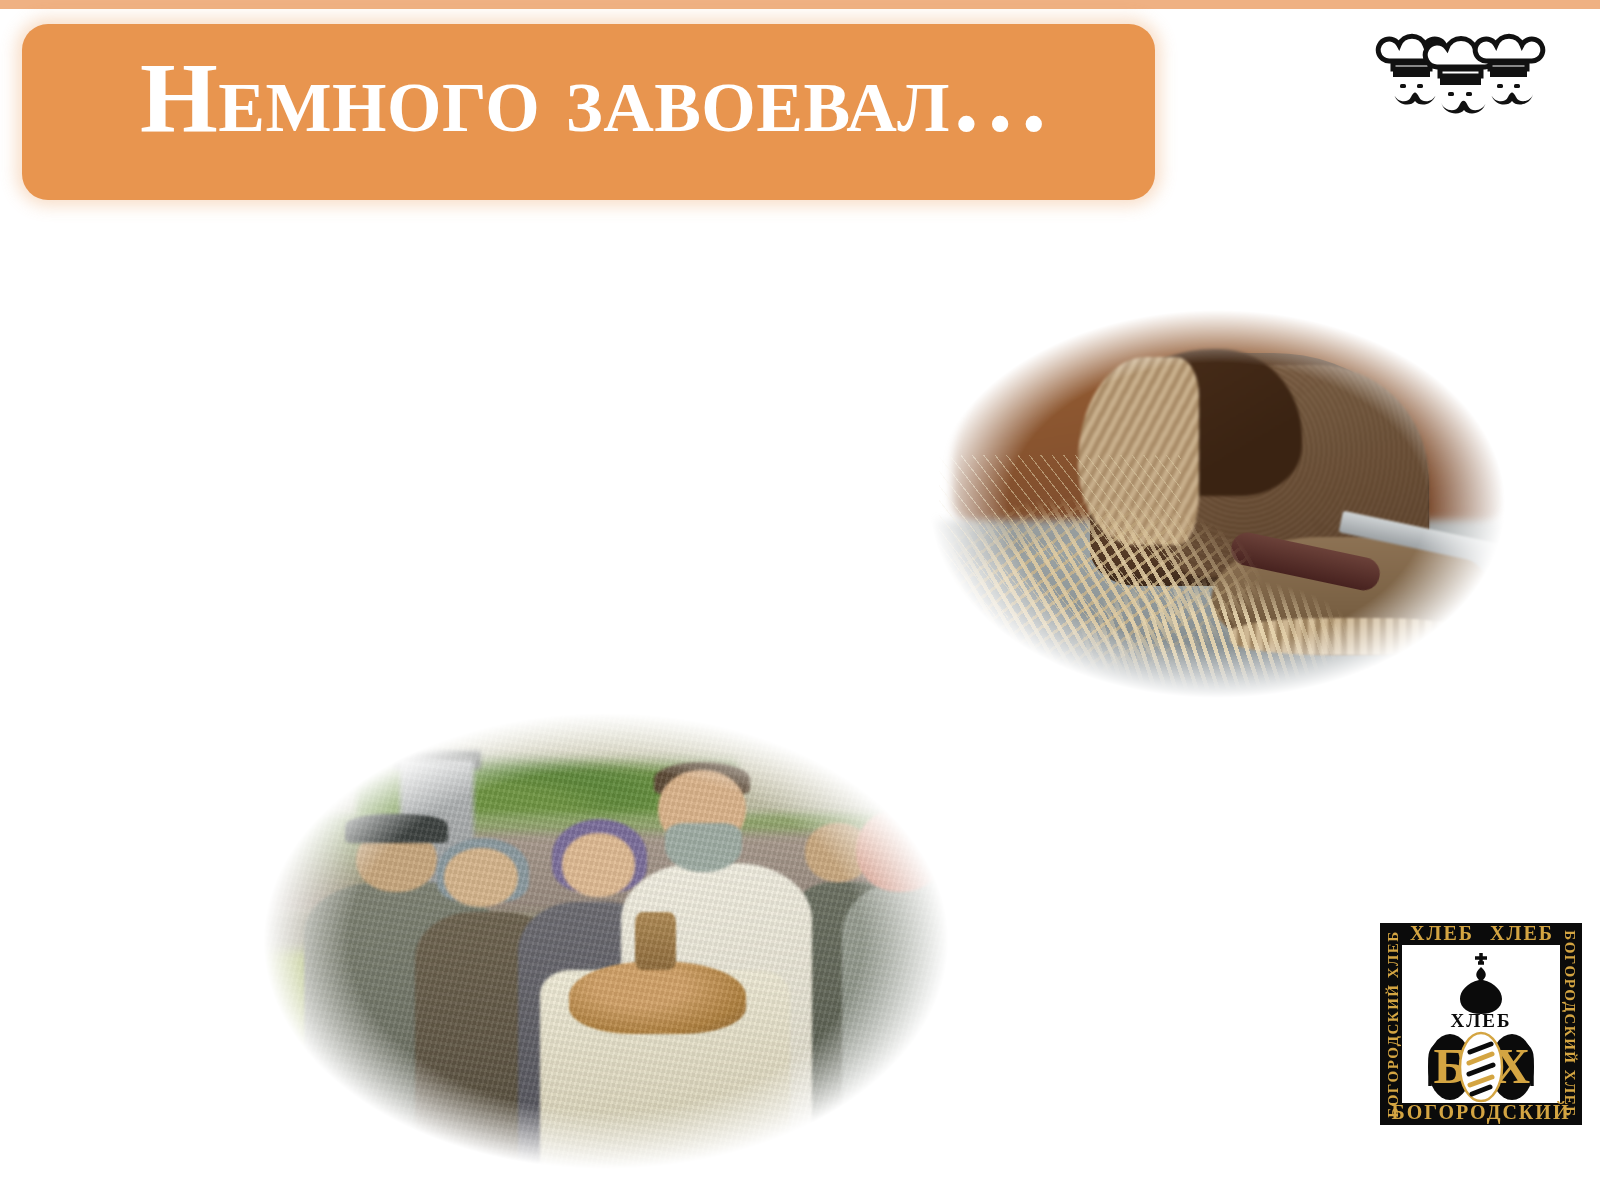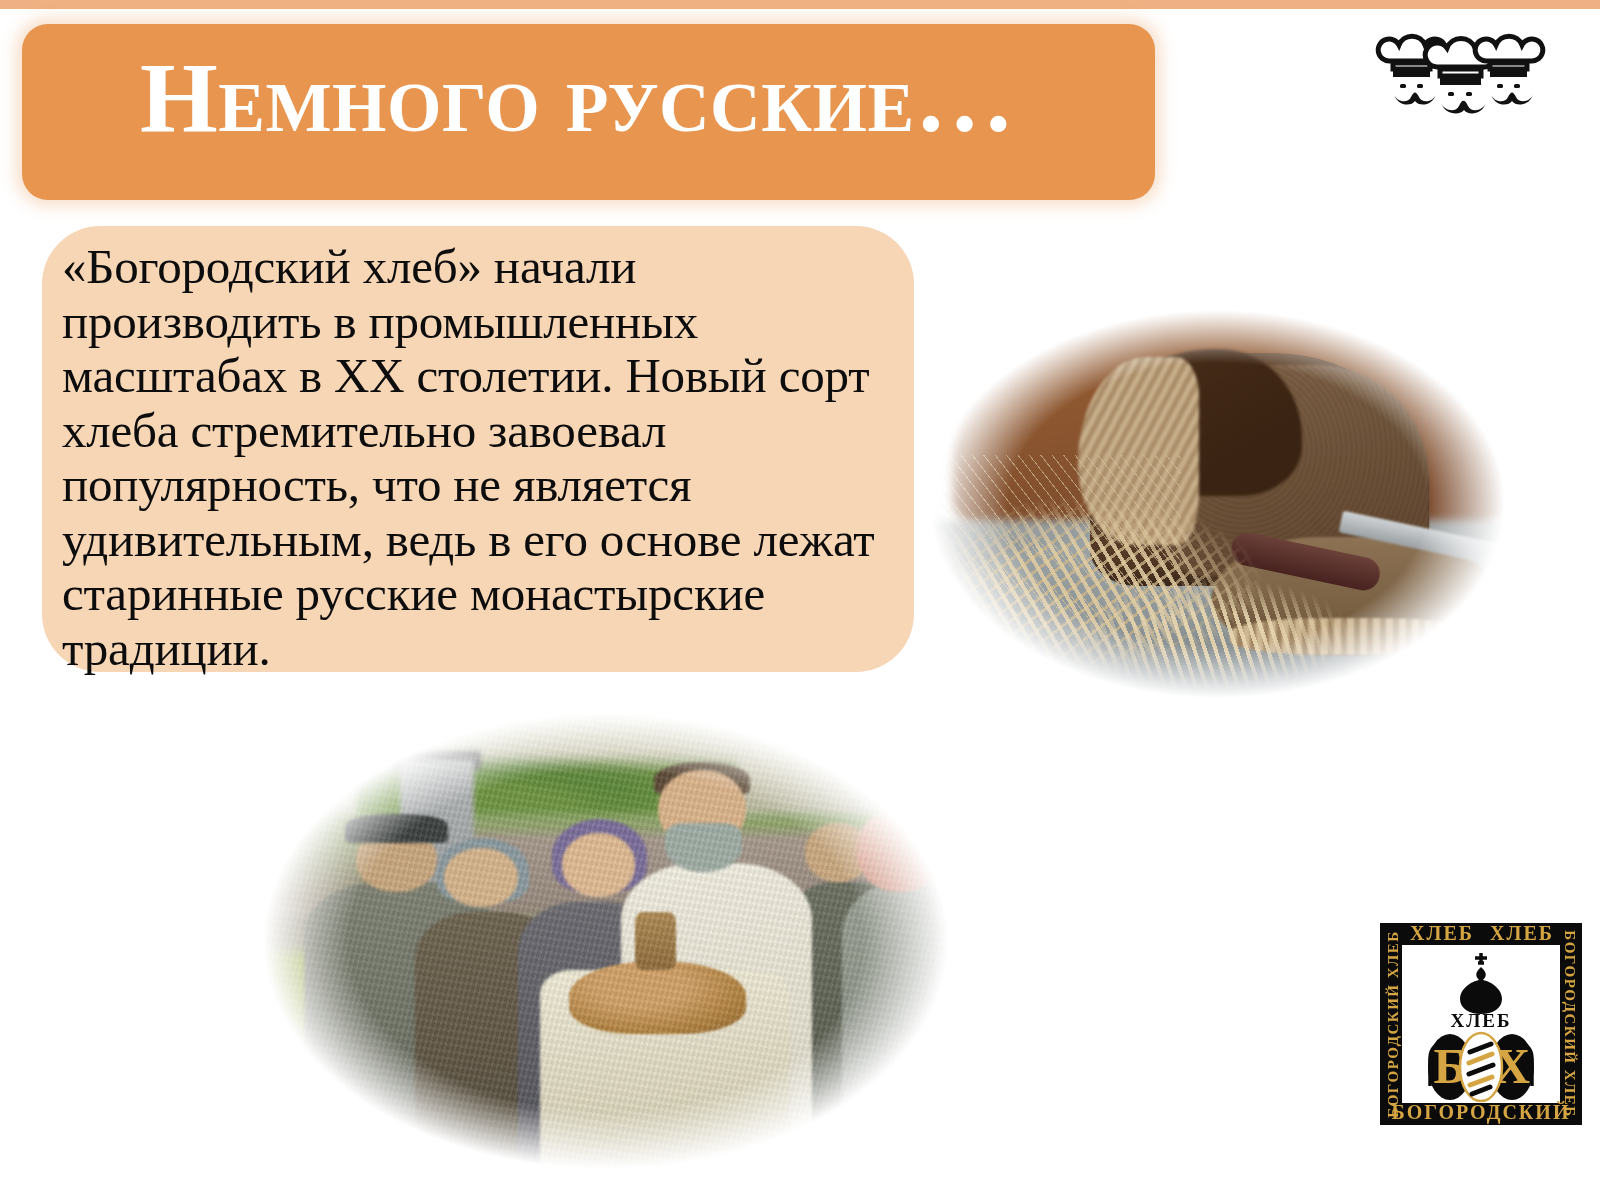--- a/index.html
+++ b/index.html
@@ -317,21 +317,21 @@
   }
 </style>
 </head>
 <body>
 
 <div class="slide">
 
   <div class="top-strip"></div>
 
   <div class="title-banner"></div>
-  <div class="title-text">Немного русские…</div>
+  <div class="title-text">Немного завоевал…</div>
 
   <div class="chef-hats">
     <svg viewBox="0 0 172 96" width="172" height="96" aria-hidden="true">
       <g fill="none" stroke="#111111" stroke-width="5">
 
         <path d="M16 37 a11 11 0 1 1 9-16 a14 14 0 0 1 26 0 a11 11 0 1 1 9 16 z" fill="#ffffff"></path>
         <rect x="19" y="39" width="37" height="6" fill="#ffffff"></rect>
         <rect x="19" y="47" width="37" height="6" fill="#111111" stroke="none"></rect>
 
         <g stroke="none" fill="#111111">
@@ -354,23 +354,20 @@
         <rect x="116" y="47" width="37" height="6" fill="#111111" stroke="none"></rect>
         <g stroke="none" fill="#111111">
           <rect x="123" y="60" width="6" height="4" rx="1.6"></rect>
           <rect x="140" y="60" width="6" height="4" rx="1.6"></rect>
           <path d="M117 70 c2 8 14 10 17 3 c3 -6 5 -6 8 0 c3 7 15 5 17 -3 c-3 12 -17 13 -21 7 c-4 6 -18 5 -21 -7 z"></path>
         </g>
       </g>
     </svg>
   </div>
 
-  <div class="text-card">
-    <div class="body-text">«Богородский хлеб» начали производить в промышленных масштабах в XX столетии. Новый сорт хлеба стремительно  завоевал популярность, что не является удивительным, ведь в его основе лежат старинные русские монастырские традиции.</div>
-  </div>
 
   <div class="bread-photo">
     <div class="bread-scene">
       <div class="bp-board"></div>
       <div class="bp-table"></div>
       <div class="bp-tray"></div>
       <div class="bp-loaf"></div>
       <div class="bp-crumb"></div>
       <div class="bp-crust"></div>
       <div class="bp-flour"></div>

